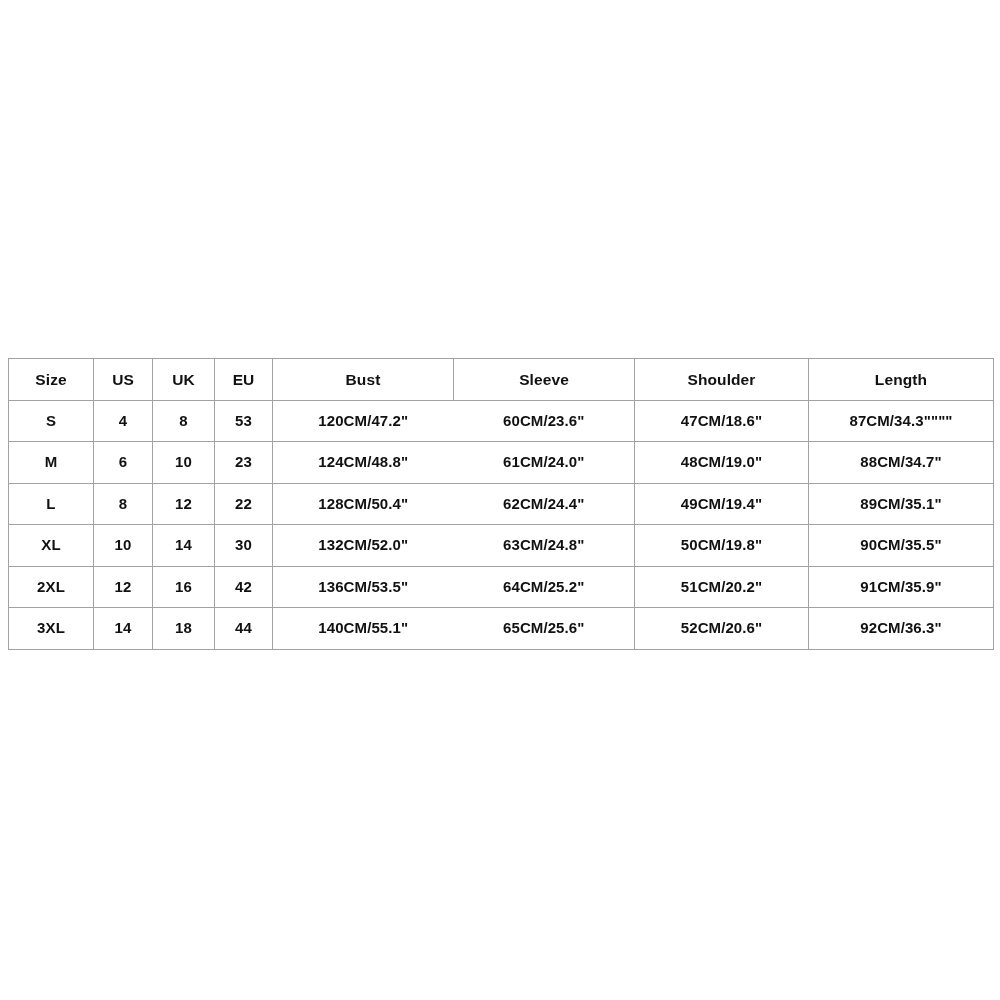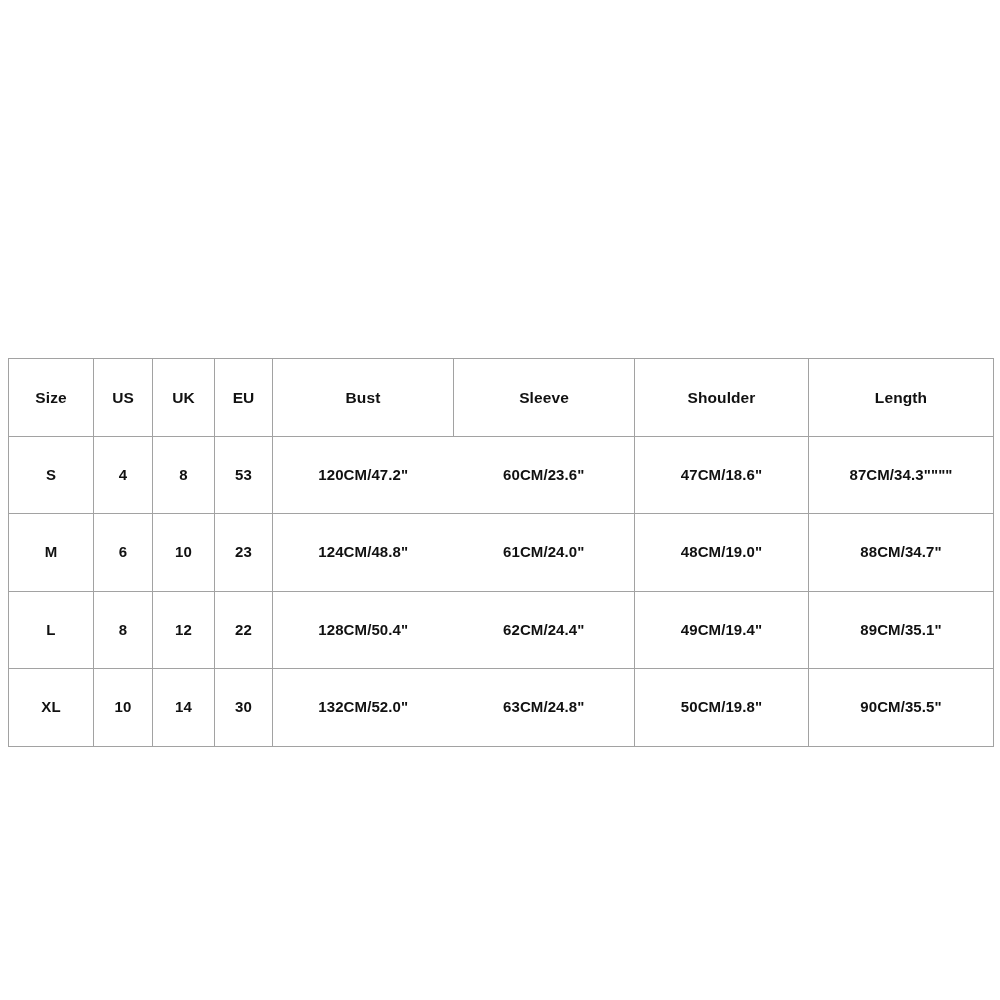--- a/index.html
+++ b/index.html
@@ -35,21 +35,21 @@
   #size-chart col.c-sleeve  { width: 181px; }
   #size-chart col.c-shoulder{ width: 174px; }
   #size-chart col.c-length  { width: 185px; }
 
   #size-chart th,
   #size-chart td {
     border: 1px solid #a2a2a2;
     text-align: center;
     vertical-align: middle;
     height: 40.5px;
-    padding: 18px 2px;
+    padding: 0 2px;
     color: #111111;
     font-weight: bold;
     font-size: 15px;
     line-height: 1.1;
     letter-spacing: 0.1px;
     white-space: nowrap;
   }
 
   #size-chart thead th {
     font-size: 15.5px;
@@ -150,16 +150,44 @@
       <td class="merged-pair" colspan="2">
         <span class="pair-wrap">
           <span>132CM/52.0"</span>
           <span>63CM/24.8"</span>
         </span>
       </td>
       <td>50CM/19.8"</td>
       <td>90CM/35.5"</td>
     </tr>
 
+    <tr>
+      <td>2XL</td>
+      <td>12</td>
+      <td>16</td>
+      <td>42</td>
+      <td class="merged-pair" colspan="2">
+        <span class="pair-wrap">
+          <span>136CM/53.5"</span>
+          <span>64CM/25.2"</span>
+        </span>
+      </td>
+      <td>51CM/20.2"</td>
+      <td>91CM/35.9"</td>
+    </tr>
 
+    <tr>
+      <td>3XL</td>
+      <td>14</td>
+      <td>18</td>
+      <td>44</td>
+      <td class="merged-pair" colspan="2">
+        <span class="pair-wrap">
+          <span>140CM/55.1"</span>
+          <span>65CM/25.6"</span>
+        </span>
+      </td>
+      <td>52CM/20.6"</td>
+      <td>92CM/36.3"</td>
+    </tr>
 
   </tbody>
 </table>
 
 </body></html>

